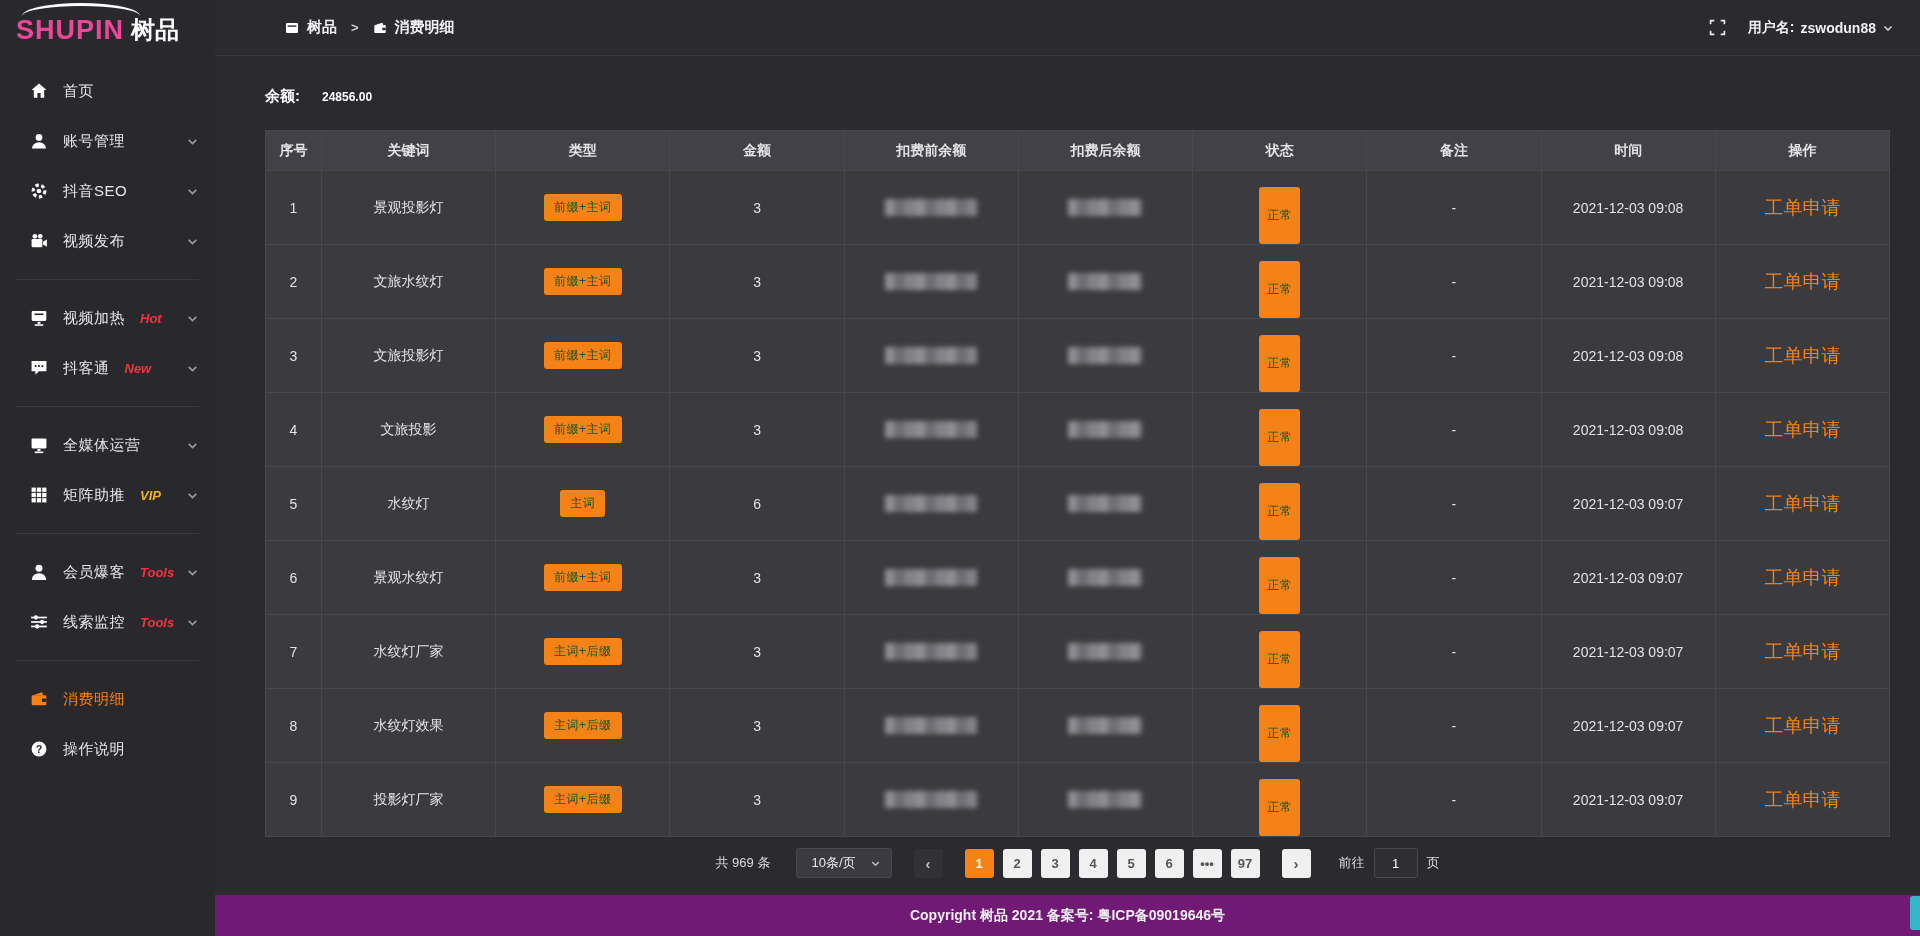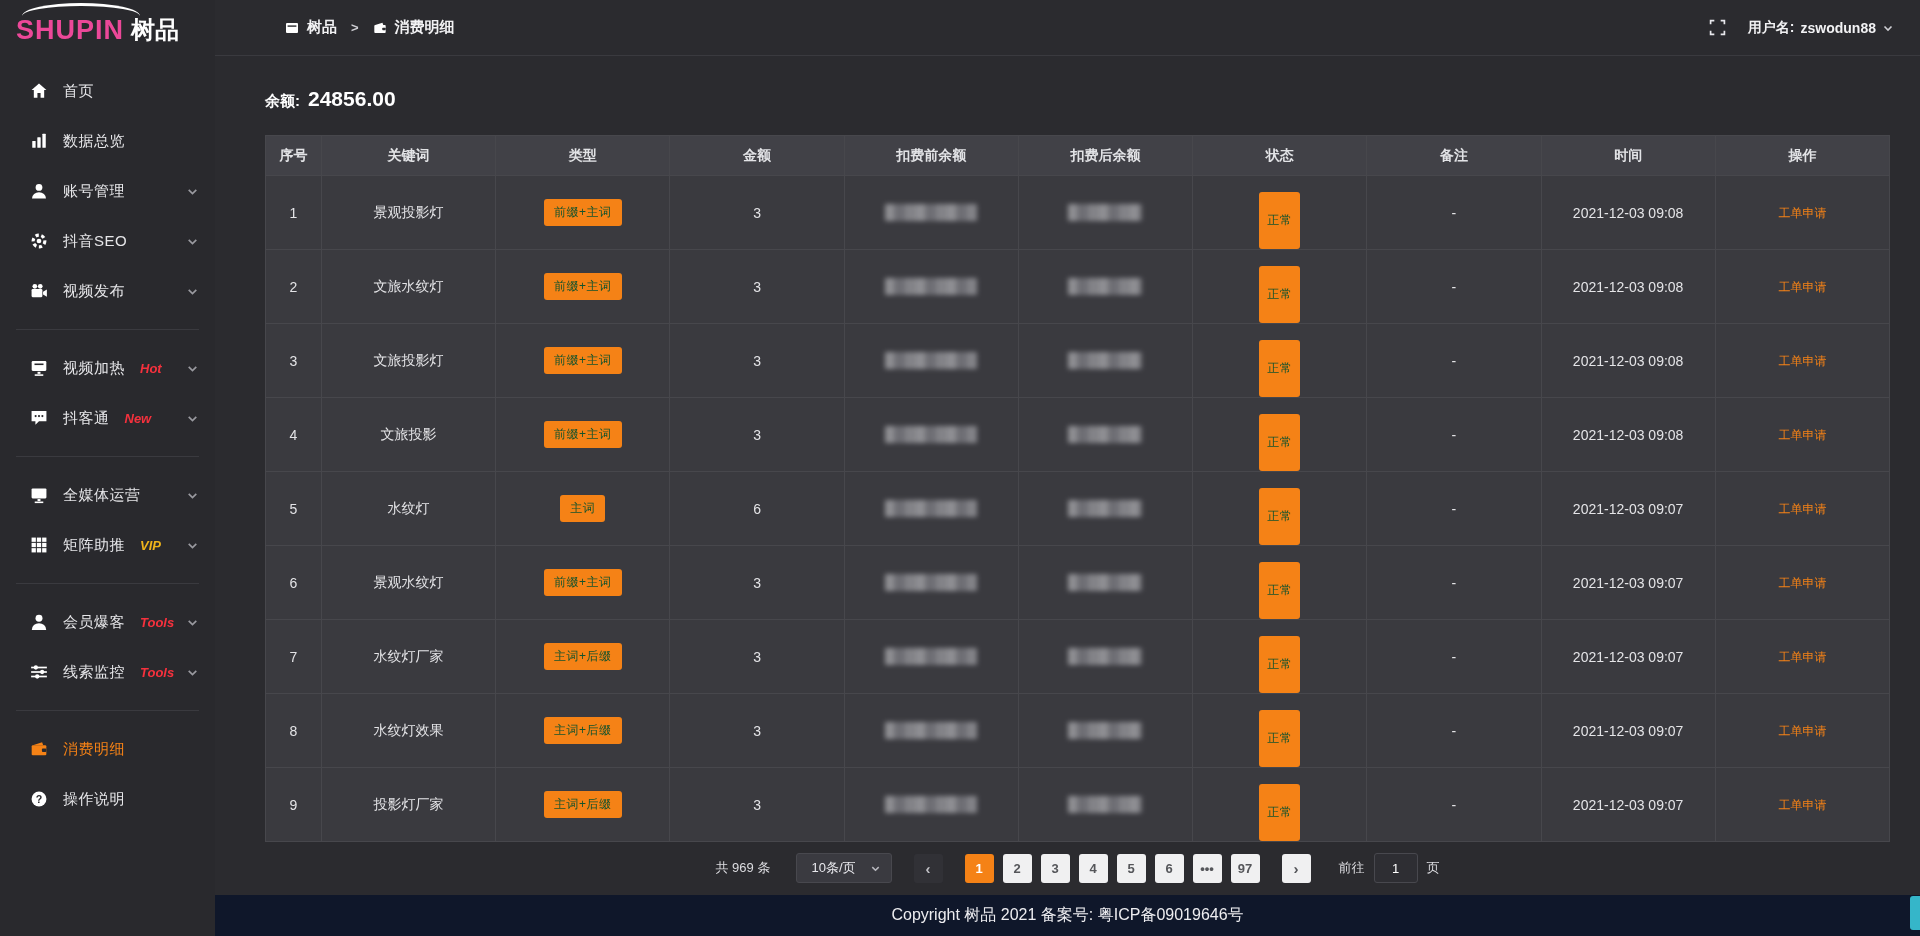--- a/index.html
+++ b/index.html
@@ -37,88 +37,77 @@
   .crumb-sep { margin:0 14px; color:#cfcfd4; font-size:13px; font-weight:bold; }
   .top-right { margin-left:auto; display:flex; align-items:center; gap:22px; }
   .fs-icon { width:17px; height:17px; color:#e8e8ec; cursor:pointer; }
   .fs-icon svg { width:100%; height:100%; display:block; }
   .user-box { display:flex; align-items:center; gap:6px; font-size:14px; font-weight:bold; color:#f2f2f4; cursor:pointer; }
   .user-box .u-chev { width:12px; height:12px; color:#cfcfd4; }
   .user-box .u-chev svg { width:100%; height:100%; display:block; }
   
   .content { position:absolute; left:215px; top:57px; right:0; bottom:41px; }
   .balance { margin:30px 0 0 50px; font-size:15px; font-weight:bold; color:#fff; }
-  .balance b { margin-left:8px; font-size:21px; }
+  .balance b { margin-left:22px; font-size:12px; }
   .table-wrap { margin:24px 30px 0 50px; }
   table { width:100%; border-collapse:collapse; table-layout:fixed; }
   th, td { border:1px solid #47474c; text-align:center; overflow:hidden; }
   th { background:#414147; height:40px; font-size:14px; font-weight:bold; color:#e2e3e6; }
   td { background:#3a3a3f; height:68px; font-size:14px; color:#e4e4e7; }
   col.c-idx { width:56px; }
   .badge { display:inline-block; background:#f58216; color:#14532d; font-size:12px;
     padding:5px 10px; border-radius:3px; letter-spacing:0.5px; }
   .badge.status { padding:20px 8px;margin-top:16px; }
   .blur-block { display:inline-block; height:17px; border-radius:1px; vertical-align:middle;
     background:repeating-linear-gradient(90deg,#98989c 0 9px,#74747a 9px 20px,#8b8b90 20px 31px);
     filter:blur(2.4px); opacity:0.9; }
   .blur-a { width:92px; } .blur-b { width:74px; }
-  .action-link { color:#f58216; font-size:12px; cursor:pointer;margin-top:27px; }
+  .action-link { color:#f58216; font-size:19px; cursor:pointer;margin-top:27px; }
   
   .pager { margin:11px 30px 0 50px; display:flex; align-items:center; justify-content:center;
     gap:22px; font-size:13px; color:#dcdce0; }
   .pg-total { margin-right:4px; }
   .pg-size { display:flex; align-items:center; gap:14px; height:30px; padding:0 10px 0 14px;
     background:#3a3a40; border:1px solid #48484e; border-radius:3px; cursor:pointer; color:#e8e8ec; }
   .pg-size .sel-chev { width:11px; height:11px; color:#b9b9bf; }
   .pg-size .sel-chev svg { width:100%; height:100%; display:block; }
   .pg-btn { min-width:29px; height:29px; border:none; border-radius:3px; background:#f0f0f1;
     color:#55565a; font-size:13px; font-weight:bold; cursor:pointer;
     display:inline-flex; align-items:center; justify-content:center;
     font-family:"Liberation Sans","DejaVu Sans",sans-serif; }
   .pg-btn.active { background:#f58216; color:#fff; }
   .pg-btn.nav-prev { background:#313136; color:#bfbfc4; font-size:15px; }
   .pg-btn.nav-next { font-size:15px; }
   .page-list { display:inline-flex; gap:9px; }
   .goto { display:flex; align-items:center; gap:9px; margin-left:6px; }
   .goto-input { width:44px; height:30px; background:#2e2e33; border:1px solid #48484e; border-radius:3px;
     color:#fff; font-size:13px; text-align:center; font-family:"Liberation Sans","DejaVu Sans",sans-serif; }
   
-  .footer { position:absolute; left:215px; right:0; bottom:0; height:41px; background:#0f172a;
-    display:flex; align-items:center; justify-content:center; font-size:16px; color:#ededf0; }
+  .footer { position:absolute; left:215px; right:0; bottom:0; height:41px; background:#701a75;
+    display:flex; align-items:center; justify-content:center; font-size:14px; color:#ededf0;font-weight:bold; }
   .float-widget { position:absolute; right:0; bottom:6px; width:10px; height:34px;
     background:#35b6c9; border-radius:3px 0 0 3px; }
 </style>
 </head>
 <body>
 
 <aside class="sidebar">
   <div class="logo">
     <span class="logo-arc"></span>
     <span class="logo-en">SHUPIN</span>
     <span class="logo-cn">树品</span>
   </div>
   <nav class="side-menu">
       <div class="side-item">
     <span class="s-icon">
           <svg viewBox="0 0 16 16" fill="currentColor">
             <path d="M8 1.3 14.6 7h-2v7h-3.2v-4.2H6.6V14H3.4V7h-2Z"></path>
           </svg>
         </span>
     <span class="s-label">首页</span>
-
-  </div>
-      <div class="side-item">
-    <span class="s-icon">
-          <svg viewBox="0 0 16 16" fill="currentColor">
-            <rect x="2" y="8" width="3" height="6" rx="0.5"></rect>
-            <rect x="6.5" y="4.6" width="3" height="9.4" rx="0.5"></rect>
-            <rect x="11" y="1.6" width="3" height="12.4" rx="0.5"></rect>
-          </svg>
-        </span>
-    <span class="s-label">数据总览</span>
 
   </div>
       <div class="side-item">
     <span class="s-icon">
           <svg viewBox="0 0 16 16" fill="currentColor">
             <circle cx="8" cy="4.8" r="3"></circle>
             <path d="M1.8 14.6a6.2 5.6 0 0 1 12.4 0Z"></path>
           </svg>
         </span>
     <span class="s-label">账号管理</span>

